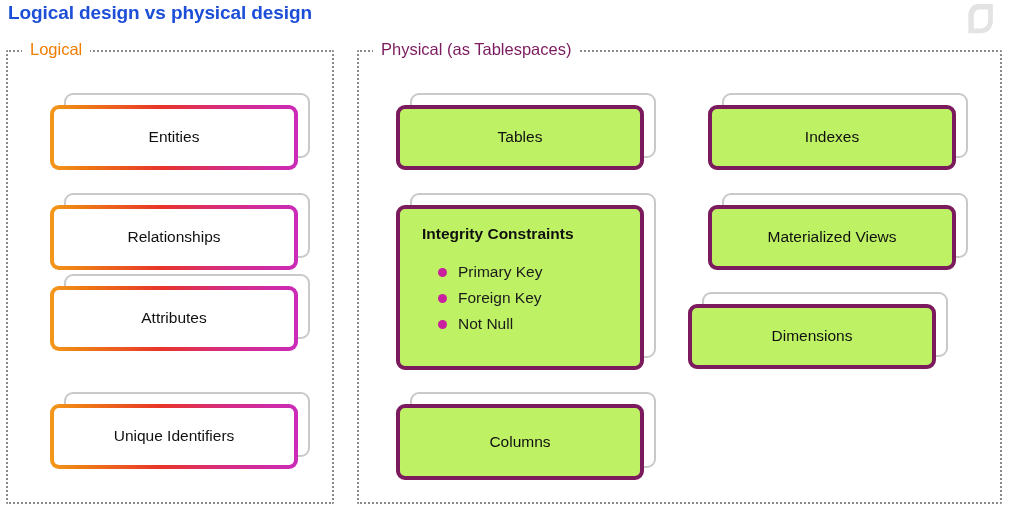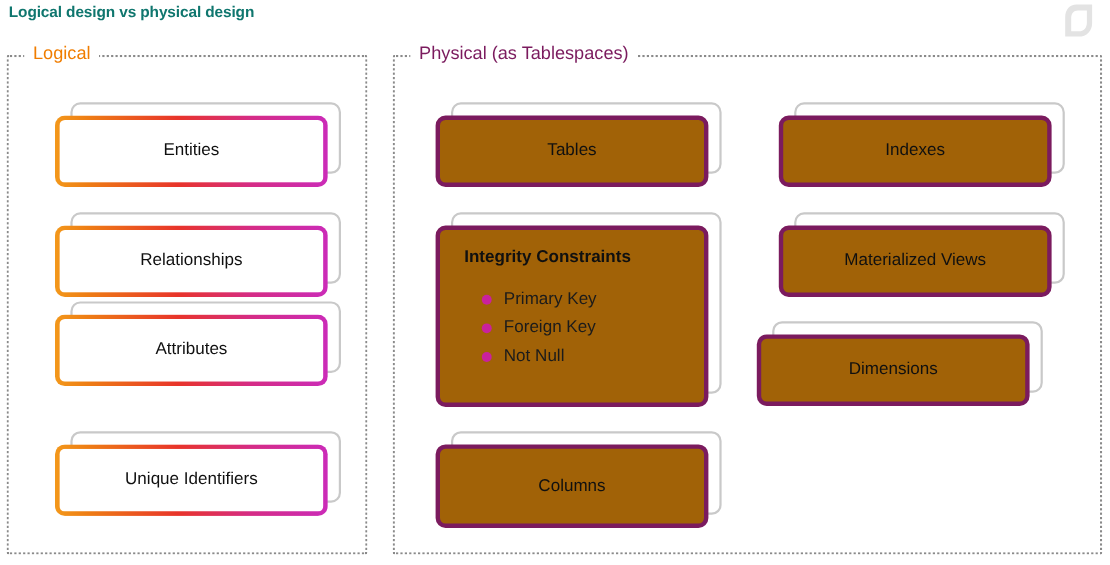--- a/index.html
+++ b/index.html
@@ -22,23 +22,23 @@
     right: 8px;
     width: 34px;
     height: 34px;
   }
 
   
   #page-title {
     position: absolute;
     left: 8px;
     top: 2px;
-    font-size: 14px;
+    font-size: 19px;
     font-weight: bold;
-    color: #0f766e;
+    color: #1d4ed8;
     letter-spacing: -0.1px;
     white-space: nowrap;
   }
 
   
   .panel {
     position: absolute;
     border: 2px dotted #8a8a8a;
     border-radius: 2px;
     box-sizing: border-box;
@@ -90,21 +90,21 @@
   }
   
   .card .front {
     position: absolute;
     left: 0;
     top: 0;
     right: 0;
     bottom: 0;
     border-radius: 9px;
     box-sizing: border-box;
-    background: #a16207;
+    background: #bef264;
     display: flex;
     align-items: center;
     justify-content: center;
   }
   
   .card.grad .front {
     border: 4px solid transparent;
     background:
       linear-gradient(#ffffff, #ffffff) padding-box,
       linear-gradient(90deg, #F3981B 0%, #EE7D14 12%, #E8342A 45%, #D52C86 72%, #CB2BB8 100%) border-box;

